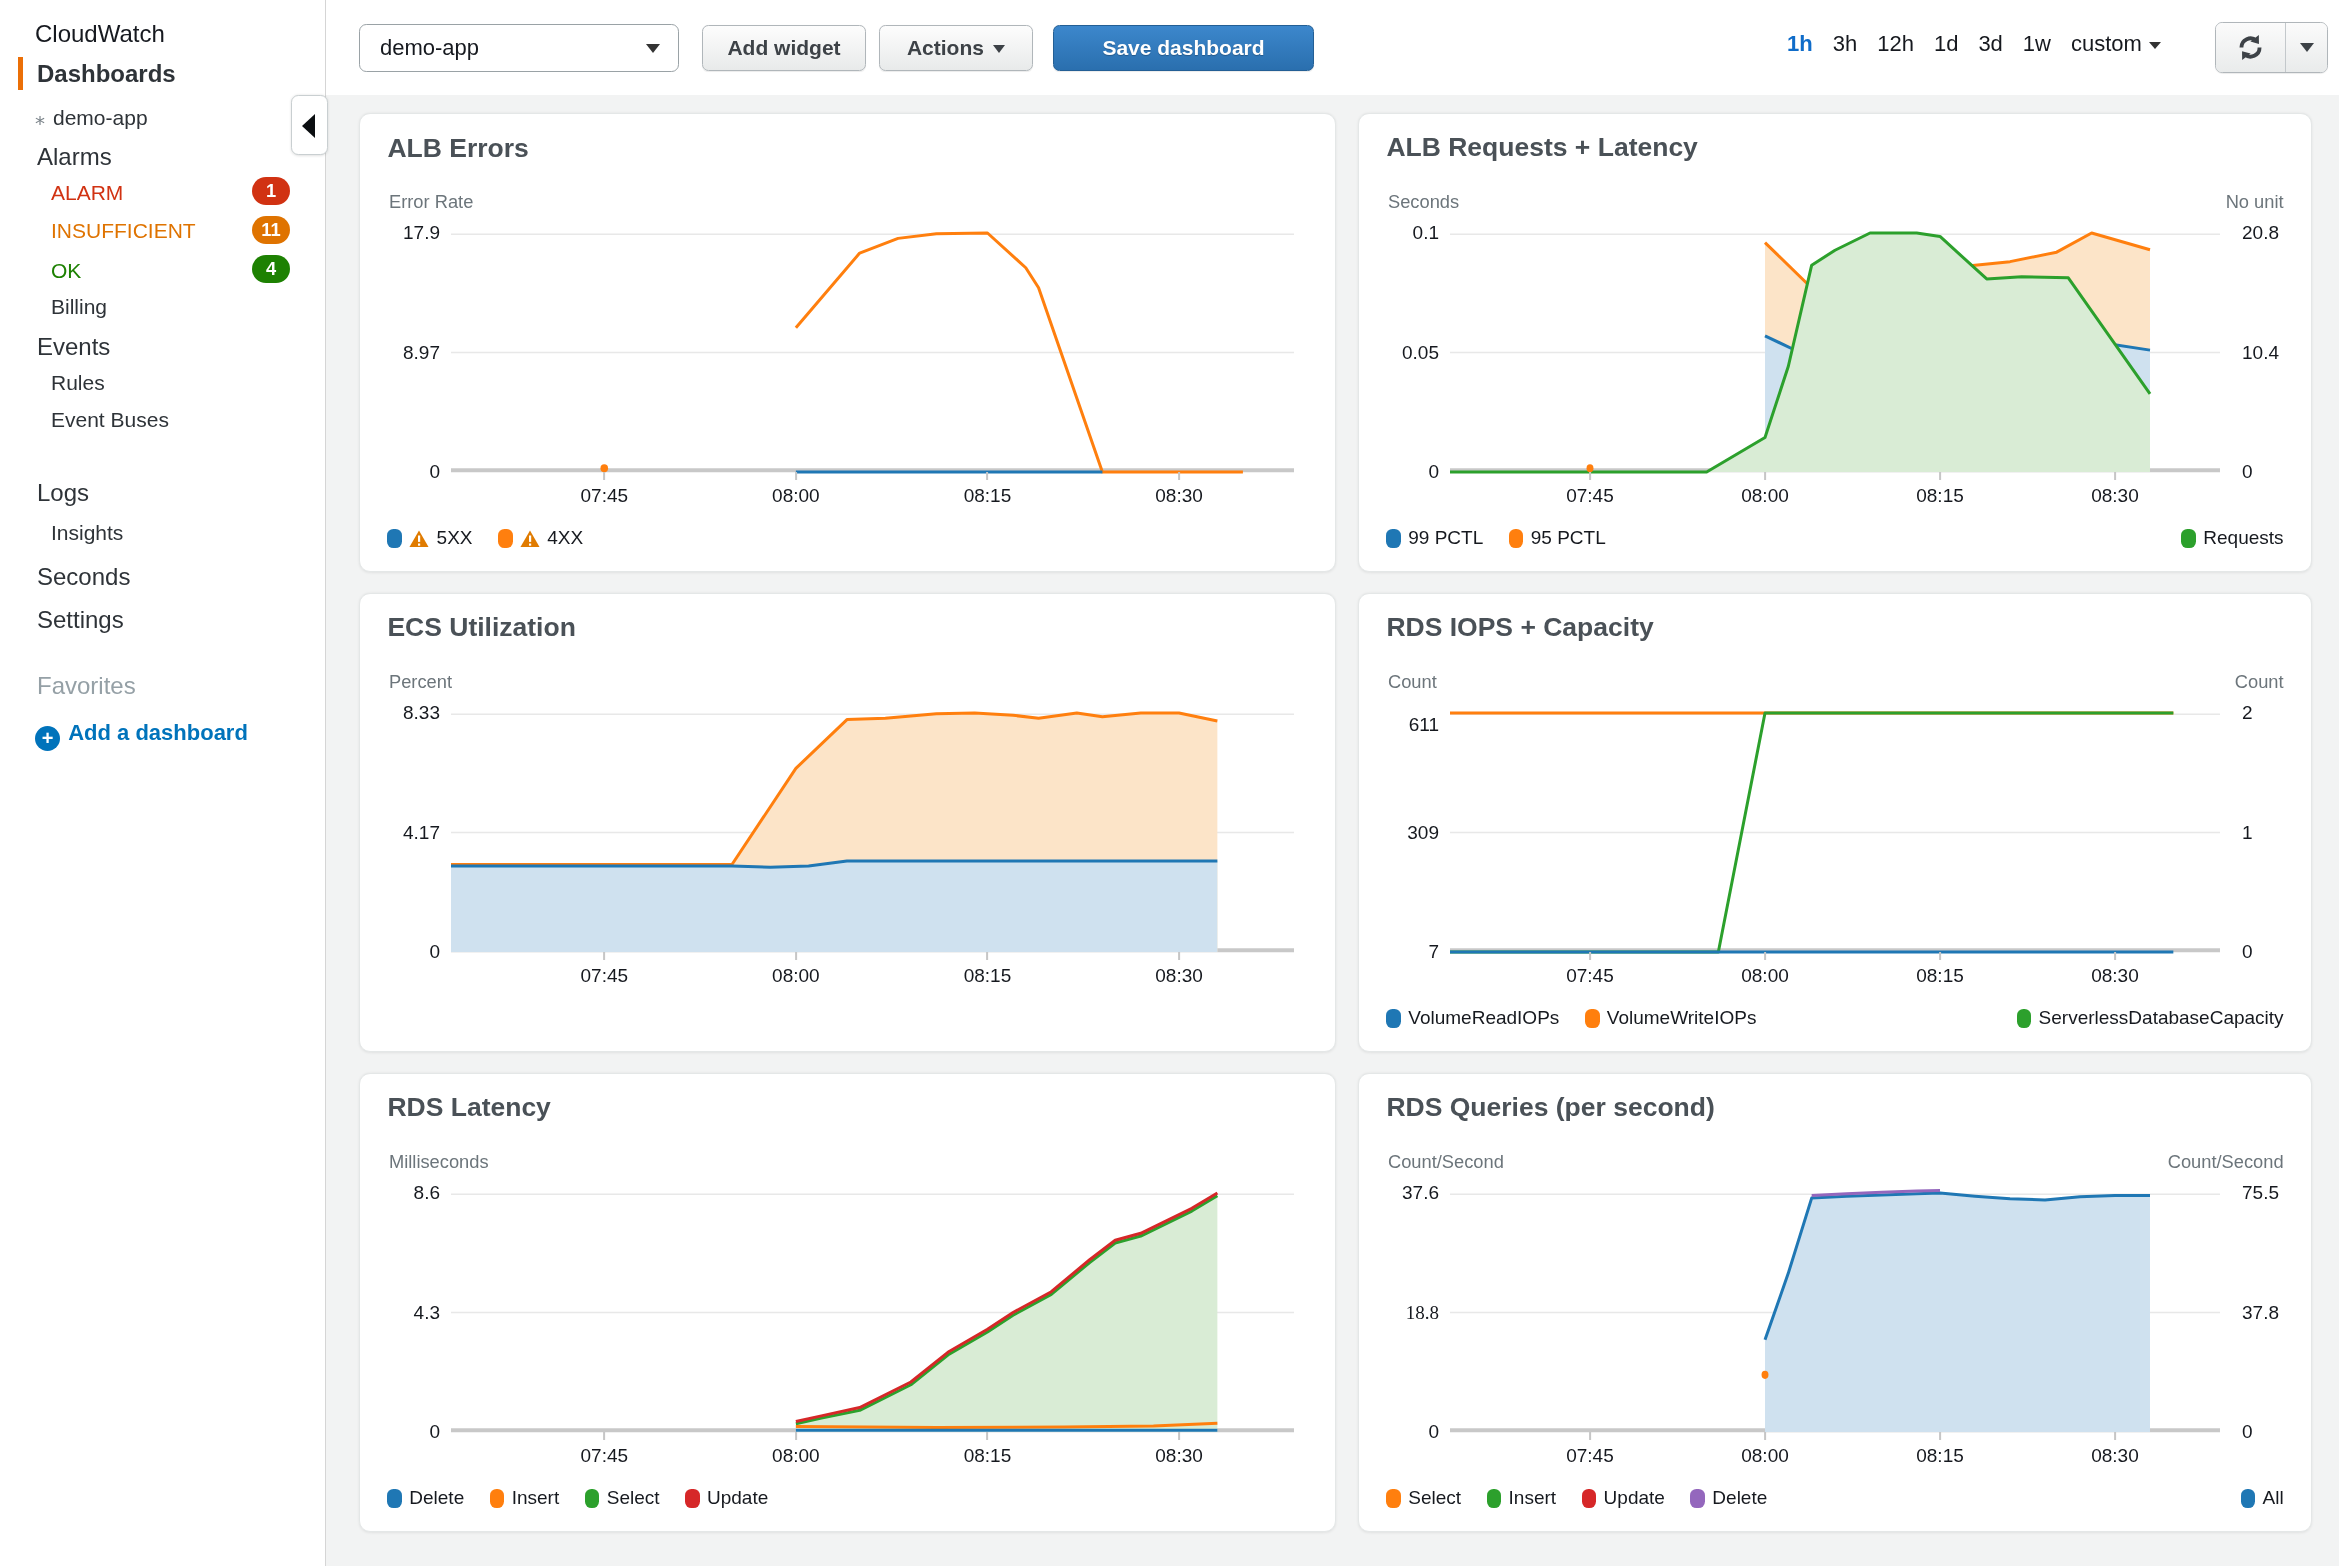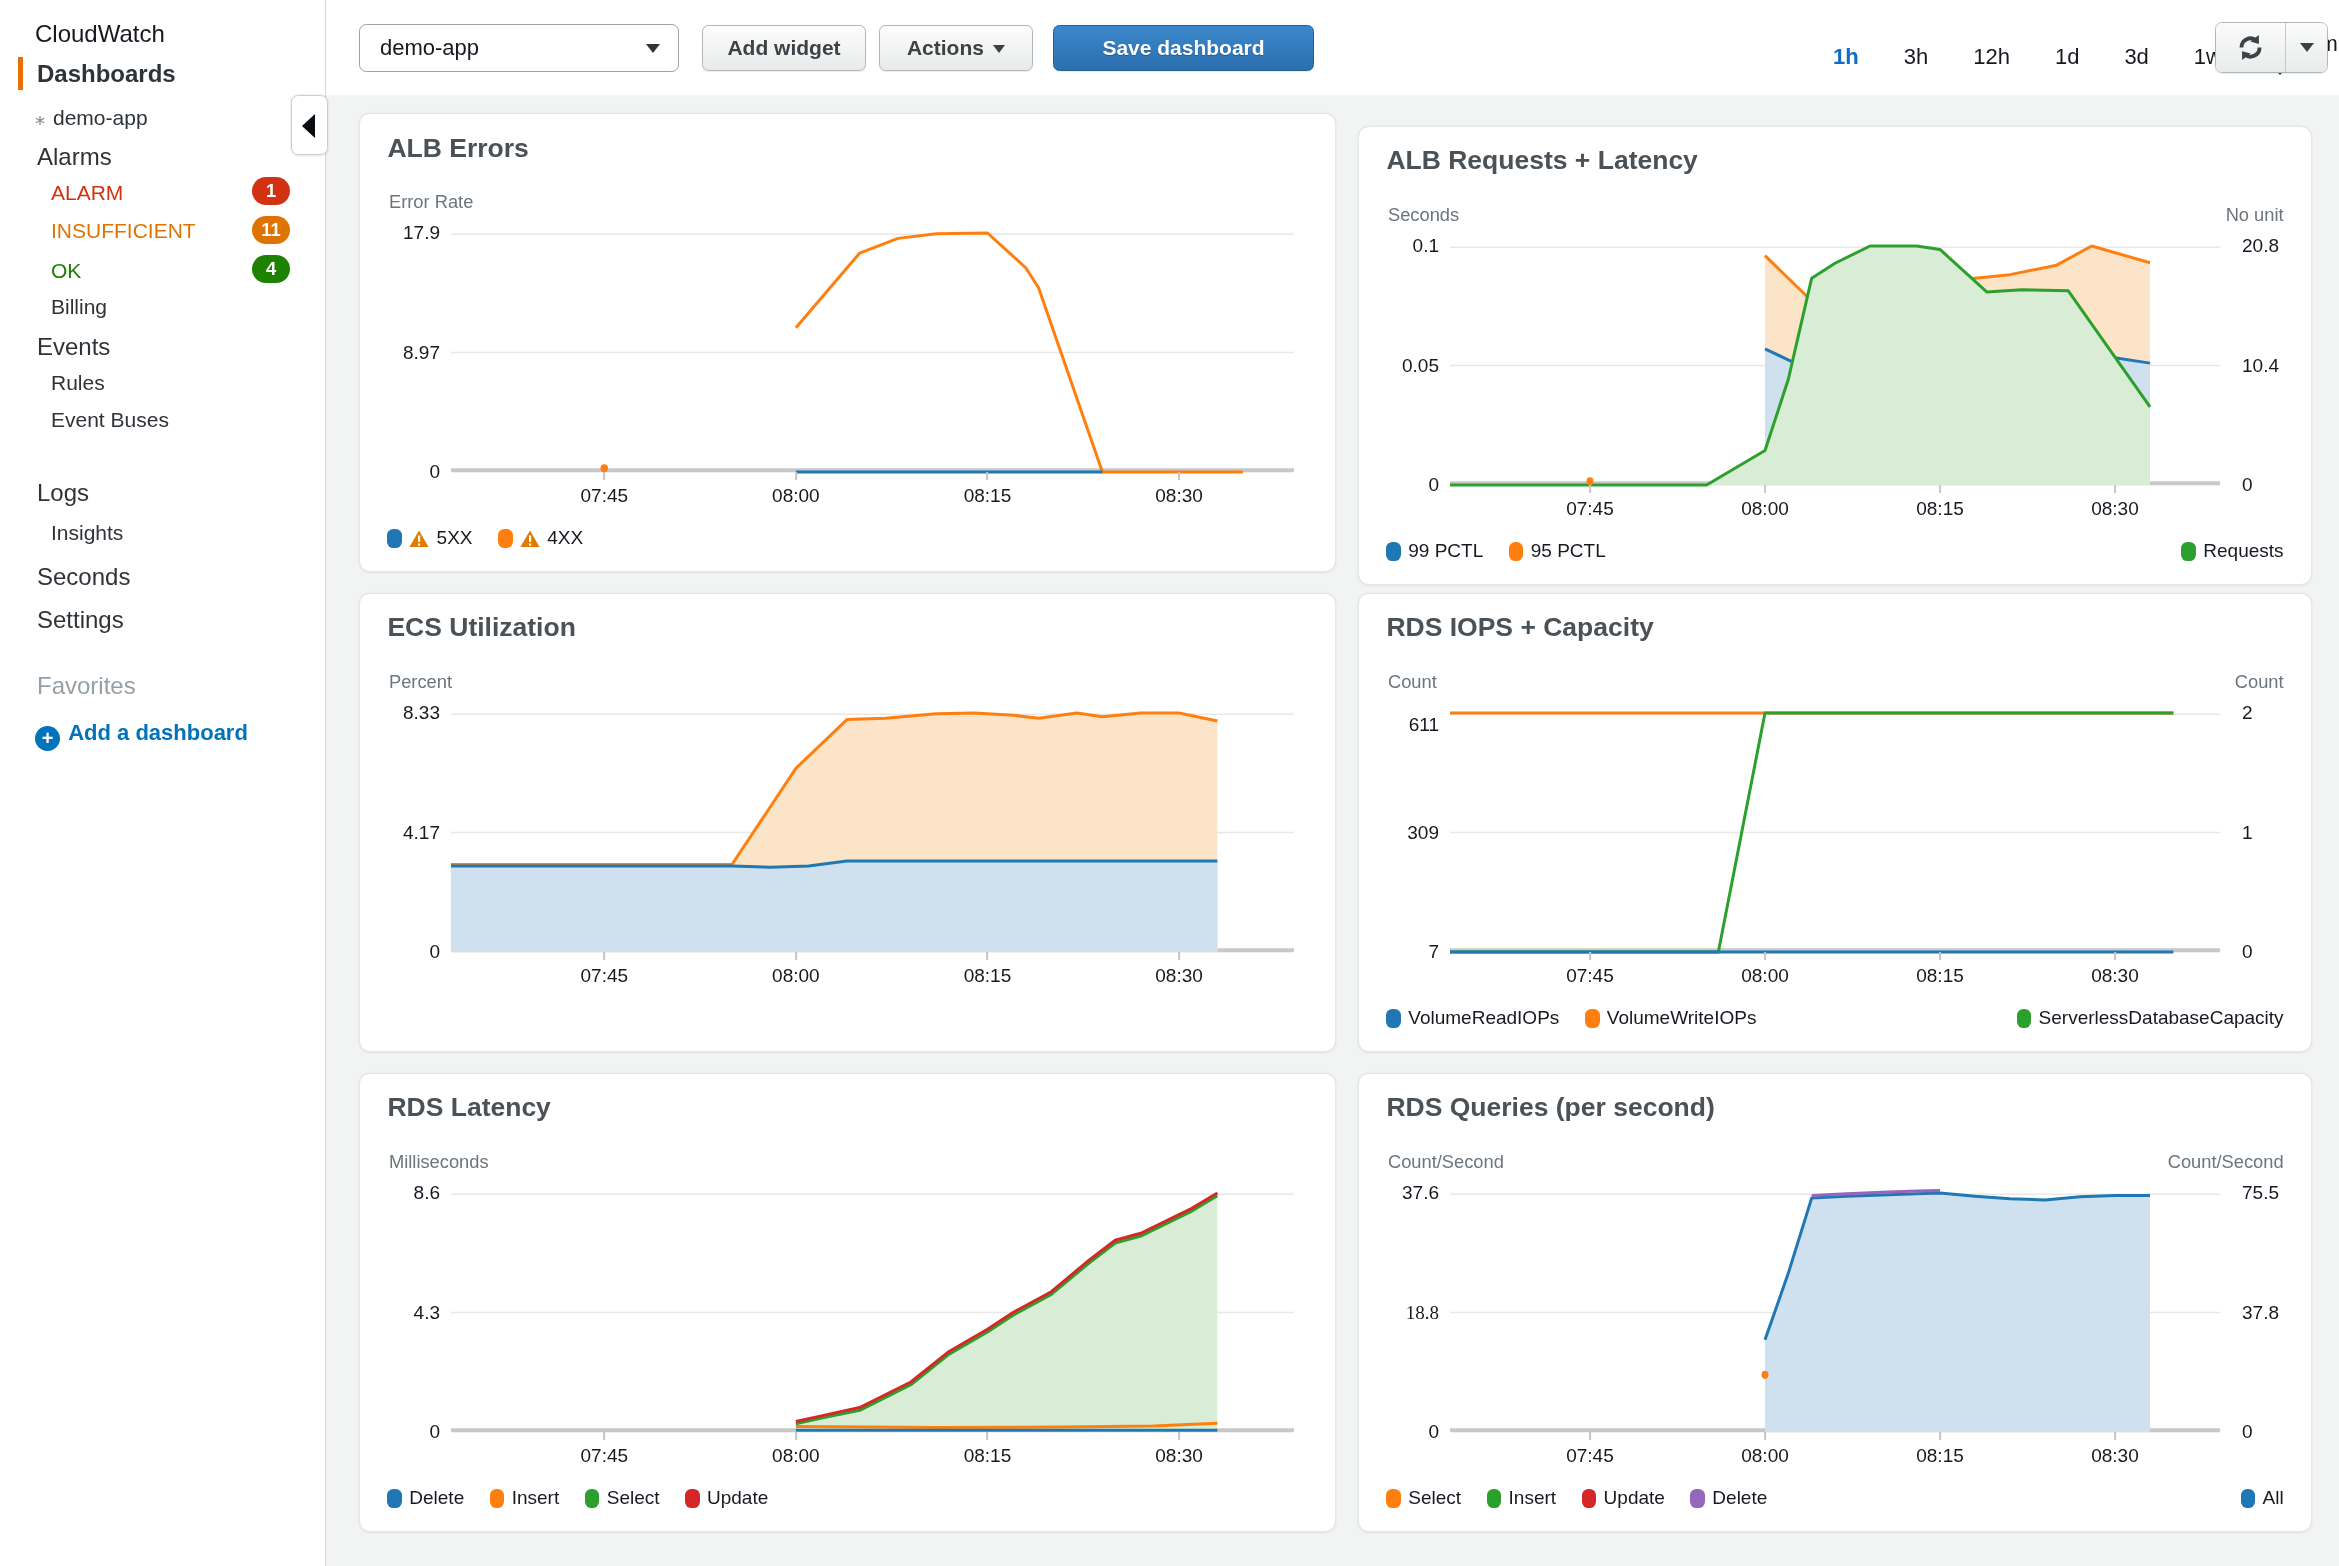--- a/index.html
+++ b/index.html
@@ -43,38 +43,38 @@
   .dd-select .caret { position:absolute; right:18.3px; top:19px; }
   .btn { position:absolute; top:25px; height:46px; border:0.9px solid #b0b6ba; border-radius:6.4px;
          background:linear-gradient(#fdfdfd,#e8eaea); font-size:21px; font-weight:bold; color:#3d4247;
          text-align:center; cursor:pointer; box-shadow:0 0.9px 0.9px rgba(0,0,0,.08); }
   .btn-addwidget { left:376px; width:164px; line-height:44px; }
   .btn-actions { left:553px; width:154px; line-height:44px; }
   .btn-actions .caret { border-top-color:#3d4247; margin-left:9.1px; vertical-align:1.8px;
                         border-left-width:6.4px; border-right-width:6.4px; border-top-width:8.2px; }
   .btn-save { left:727px; width:261px; line-height:44px; background:linear-gradient(#3c87cc,#2a6fae);
               border:0.9px solid #235f95; color:#fff; text-shadow:0 0.9px 0.9px rgba(0,0,0,.25); }
-  .ranges { position:absolute; left:1461px; top:31px; display:flex; gap:45px; font-size:22px; align-items:center;margin-left:46px; }
+  .ranges { position:absolute; left:1461px; top:31px; display:flex; gap:20px; font-size:22px; align-items:center; }
   .range-link { color:#16191f; cursor:pointer; }
   .range-link.active { color:#0f6cc9; font-weight:bold; }
   .custom-link { cursor:pointer; }
   .custom-link .caret { border-left-width:6.4px; border-right-width:6.4px; border-top-width:7.3px; margin-left:7.3px; vertical-align:1.8px; }
   .refresh-group { position:absolute; right:11px; top:22px; height:51px; display:flex;
                    border:0.9px solid #b0b6ba; border-radius:7.3px; overflow:hidden; box-shadow:0 0.9px 0.9px rgba(0,0,0,.08); cursor:pointer; }
   .refresh-main { width:69px; background:linear-gradient(#fbfbfb,#e9ebeb); display:flex; align-items:center; justify-content:center; }
   .refresh-caret { width:42px; background:linear-gradient(#fbfbfb,#e9ebeb); border-left:0.9px solid #c3c8cb;
                    display:flex; align-items:center; justify-content:center; }
   .refresh-caret .caret { border-left-width:7.3px; border-right-width:7.3px; border-top-width:9.1px; border-top-color:#3d4247; }
 
   
   .dashboard { position:absolute; left:326px; top:95px; width:2013px; height:1471px; background:#f2f3f3; }
   .panel { position:absolute; width:977px; height:459px; background:#fff; border:0.9px solid #e4e7e7;
            border-radius:11px; box-shadow:0 0.9px 2.7px rgba(0,0,0,.07); }
   #p0 { left:33px;  top:18.3px; }
-  #p1 { left:1032px; top:31px;  width:954px; }
+  #p1 { left:1032px; top:18px;  width:954px; }
   #p2 { left:33px;  top:498px; }
   #p3 { left:1032px; top:498px; width:954px; }
   #p4 { left:33px;  top:978px; }
   #p5 { left:1032px; top:978px; width:954px; }
 
   .chart-title { position:absolute; left:27.4px; top:18.3px; font-size:26.5px; font-weight:bold; color:#4a5157; }
   .unit-left  { position:absolute; left:29px; top:77px; font-size:18.3px; color:#6c757b; }
   .unit-right { position:absolute; right:27.4px; top:77px; font-size:18.3px; color:#6c757b; text-align:right; }
 
   .plot { position:absolute; left:91px; right:41px; top:119px; height:239px; }

